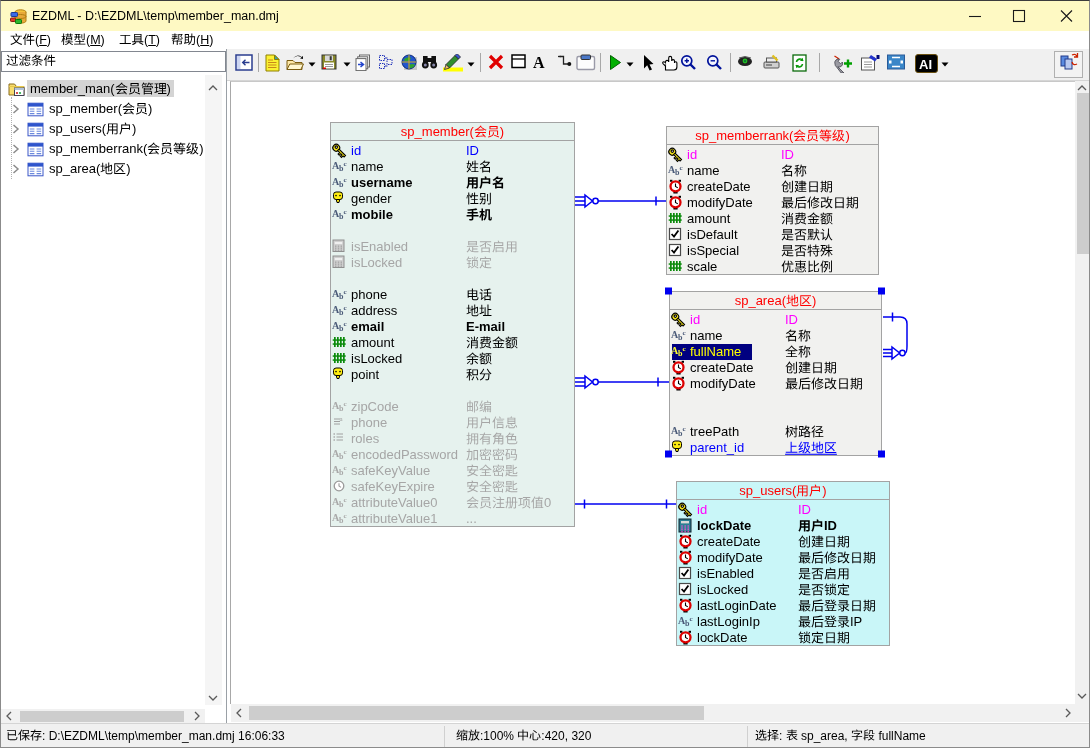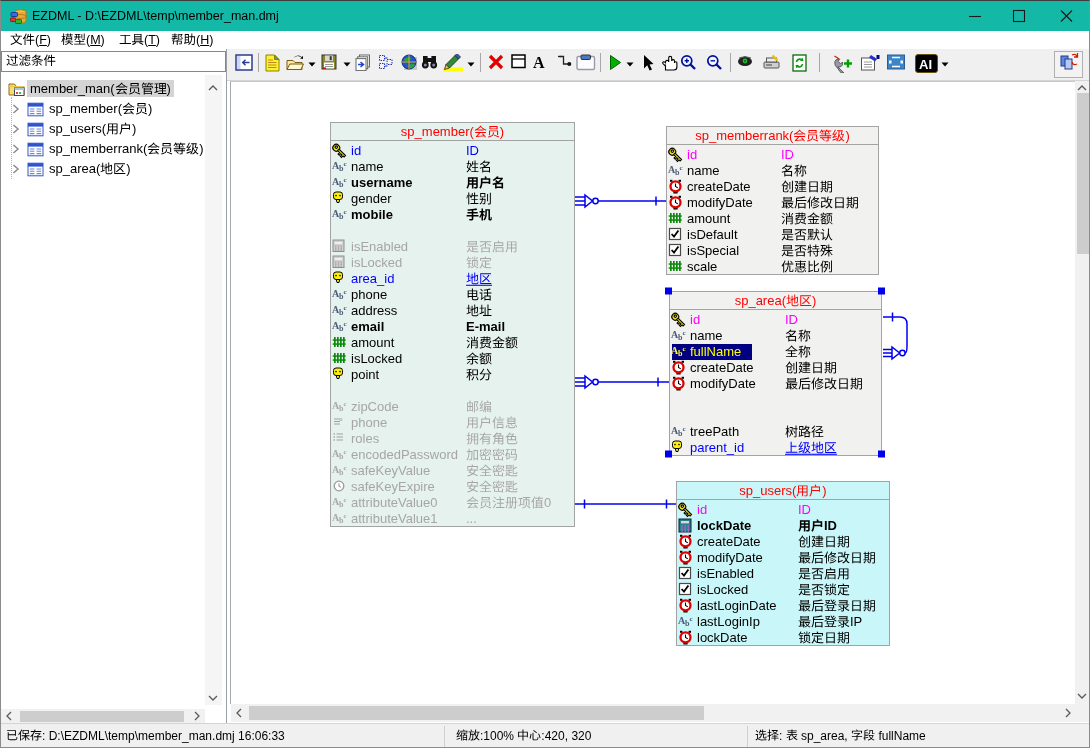--- a/index.html
+++ b/index.html
@@ -1,19 +1,19 @@
 <!DOCTYPE html>
 <html><head><meta charset="utf-8"><style>
 *{margin:0;padding:0;box-sizing:border-box}
 html,body{width:1090px;height:748px;overflow:hidden}
 body{position:relative;font-family:"Liberation Sans",sans-serif;background:#fff;
  border:1px solid #8b8b8b;border-top:1px solid #3c3c3c}
 svg.k{display:inline-block}
 .tbi svg,.ti svg,.bk svg{display:block}
-#title{position:absolute;left:0;top:0;width:100%;height:30px;background:#14b8a6}
+#title{position:absolute;left:0;top:0;width:100%;height:30px;background:#fef9c3}
 #title .tt{position:absolute;left:31px;top:0;line-height:30px;font-size:12.5px;color:#000}
 #menu{position:absolute;left:0;top:30px;width:100%;height:18px;background:#fff;font-size:12.5px}
 #menu span{position:absolute;top:0;line-height:18px}
 #lpanel{position:absolute;left:0;top:48px;width:226px;height:674px;background:#fff;border-right:1px solid #9aa0a6}
 #filter{position:absolute;left:0;top:2px;width:225px;height:21px;background:#fff;border:1px solid #828790;
  font-size:12.5px;line-height:19px;padding-left:4px}
 #treebox{position:absolute;left:0;top:25px;width:225px;height:632px;background:#fff}
 .trow{position:absolute;left:0;width:204px;height:20px;font-size:13px}
 .tsel{position:absolute;left:26px;top:1px;height:17px;line-height:17px;background:#d4d4d4;padding:0 3px}
 #toolbar{position:absolute;left:226px;top:48px;width:864px;height:32px;background:#f0f0f0;border-bottom:1px solid #d5d5d5}
@@ -723,40 +723,20 @@
         </svg>
       </span>
       <span class="tn">isLocked</span>
       <span class="tc" style="left:135px"><svg class="k" style="width:26px;height:16.2px;vertical-align:-4.8px;" viewBox="0 0 2000 1250">
           <g transform="translate(0,880) scale(1,-1)" fill="#a6a6a6">
             <use href="#r9501" x="0"></use>
             <use href="#r5b9a" x="1000"></use>
           </g>
         </svg></span>
     </div>
-    <div class="trw ffk" style="top:148.0px">
-      <span class="ti">
-        <svg width="12" height="14" style="" viewBox="0 0 12 14">
-          <g stroke="#000" stroke-width="1">
-            <rect x="1.5" y="1" width="9" height="7.5" rx="2.6" fill="#ffee10"></rect>
-            <path d="M4.3 8.5 H7.7 L7 11.5 H5 Z" fill="#ffee10"></path>
-          </g>
-          <circle cx="4" cy="4.6" r="0.8" fill="#000"></circle>
-          <circle cx="8" cy="4.6" r="0.8" fill="#000"></circle>
-        </svg>
-      </span>
-      <span class="tn">area_id</span>
-      <span class="tc" style="left:135px"><svg class="k" style="width:26px;height:16.2px;vertical-align:-4.8px;" viewBox="0 0 2000 1250">
-          <g transform="translate(0,880) scale(1,-1)" fill="#0000ff">
-            <use href="#r5730" x="0"></use>
-            <use href="#r533a" x="1000"></use>
-            <rect x="0" y="-185" width="2000" height="80"></rect>
-          </g>
-        </svg></span>
-    </div>
     <div class="trw " style="top:164.0px">
       <span class="ti">
         <svg width="16" height="14" style="" viewBox="0 0 16 14">
           <g fill="#4a5a78" font-family="Liberation Serif" font-weight="bold">
             <text x="0" y="10" font-size="10">A</text>
             <text x="7" y="12" font-size="8">b</text>
             <text x="11.5" y="7" font-size="7">c</text>
           </g>
         </svg>
       </span>

